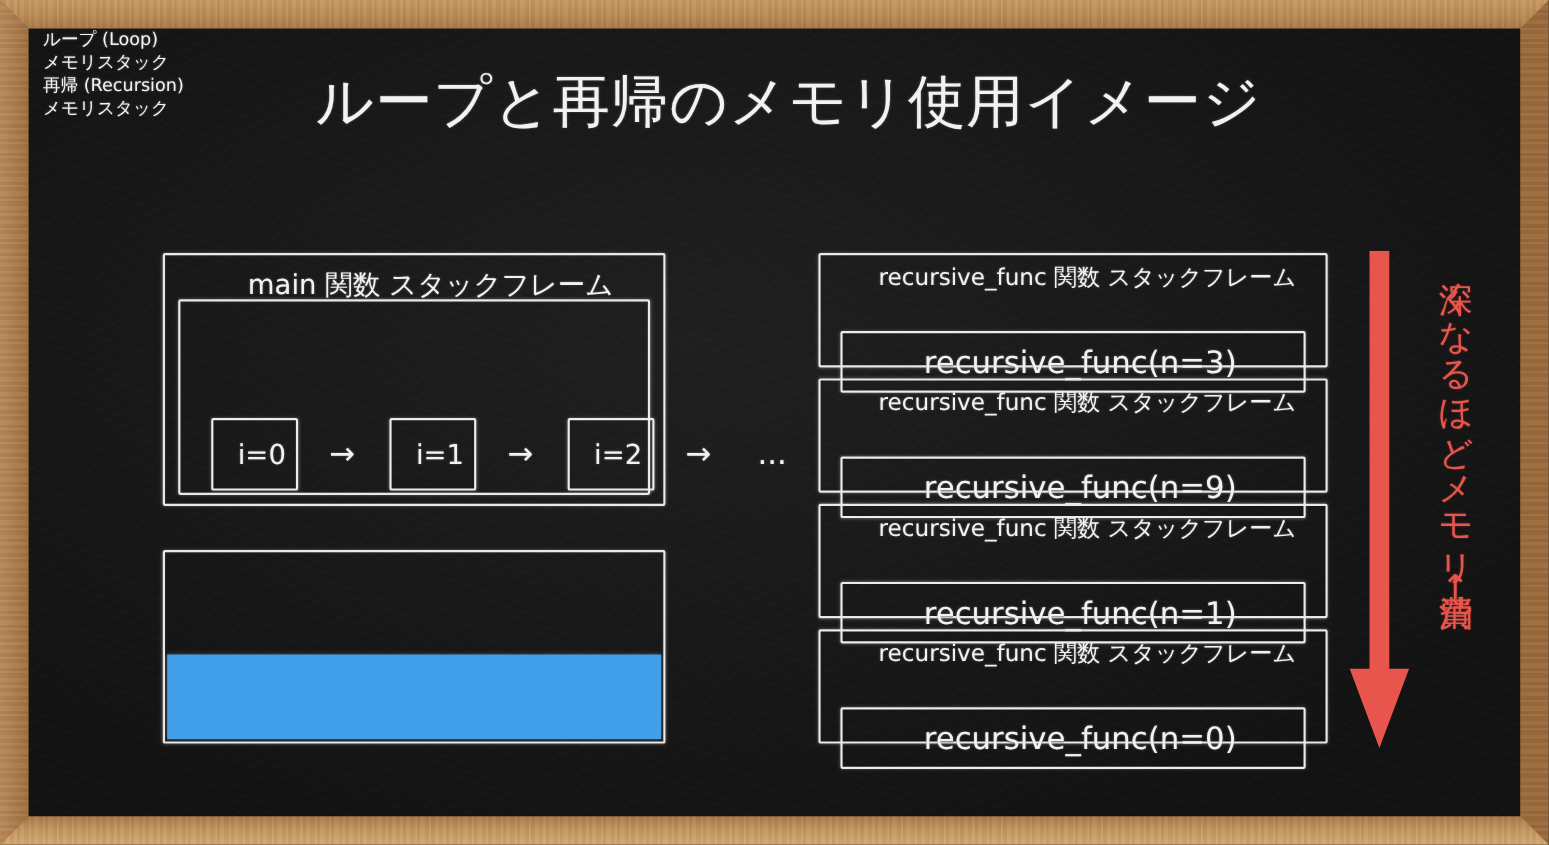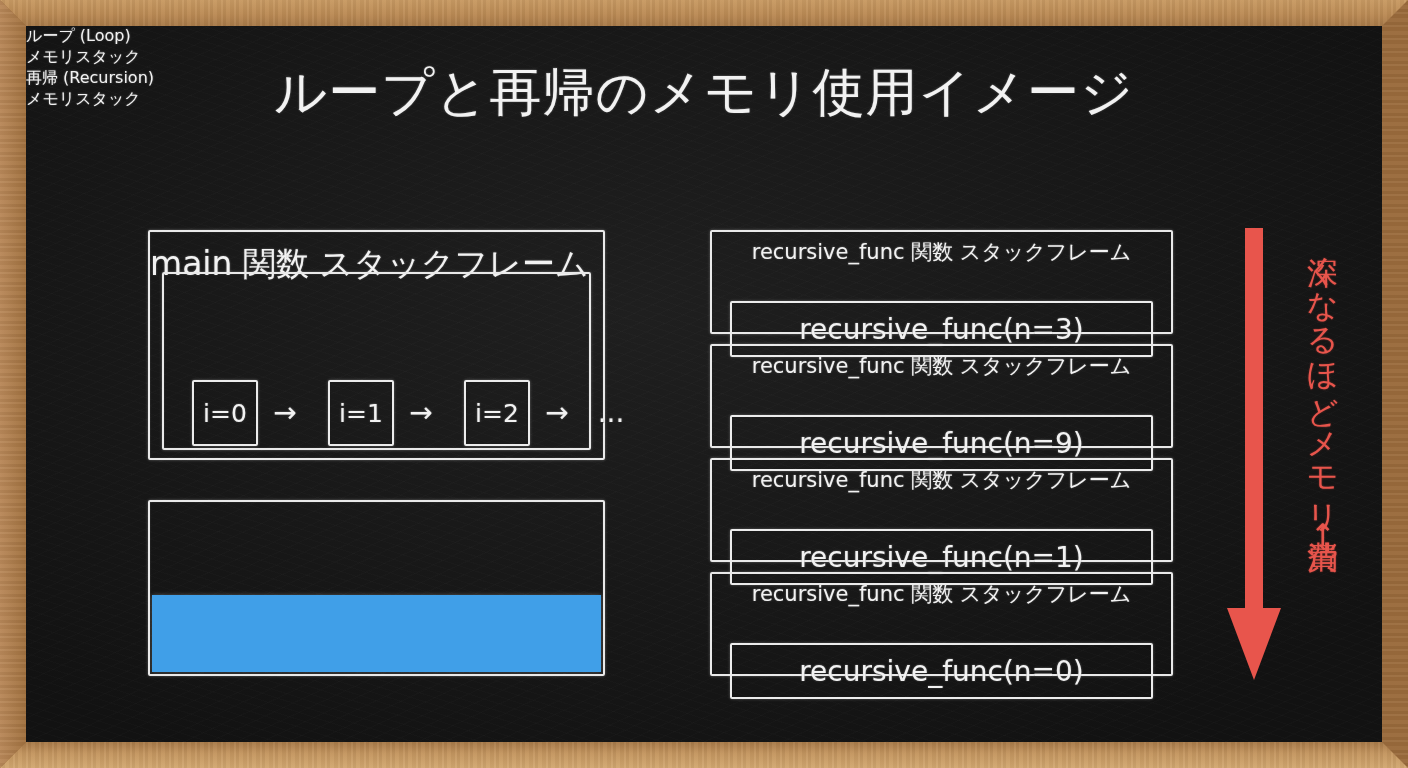--- a/index.html
+++ b/index.html
@@ -82,20 +82,21 @@
     left: 0; top: 0; right: 0; bottom: 0;
     background-image:
       repeating-linear-gradient(18deg, rgba(255,255,255,0.012) 0 1px, transparent 1px 7px),
       repeating-linear-gradient(-25deg, rgba(255,255,255,0.010) 0 1px, transparent 1px 11px);
     pointer-events: none;
   }
 
   .chalk {
     color: #f2f2f2;
     text-shadow: 0 0 2px rgba(255,255,255,0.45), 0 1px 1px rgba(0,0,0,0.6);
+    padding-left: 13px;
   }
 
   
   #title {
     position: absolute;
     left: 0; top: 32px;
     width: 1356px;
     text-align: center;
     font-size: 52px;
     letter-spacing: 1px;
@@ -118,21 +119,22 @@
 
   
   #loop-frame {
     left: 122px; top: 204px;
     width: 457px; height: 230px;
   }
   #loop-frame-label {
     position: absolute;
     left: 0; top: 10px;
     width: 457px;
-    font-size: 33px;
+    text-align: center;
+    font-size: 25px;
     white-space: nowrap;
   }
   #loop-inner {
     left: 136px; top: 246px;
     width: 429px; height: 178px;
   }
   #loop-steps {
     position: absolute;
     left: 150px; top: 355px;
     width: 420px;
@@ -177,21 +179,21 @@
     position: absolute;
     left: 2px; right: 2px; bottom: 2px;
     height: 78px;
     background: #409fe8;
     box-shadow: 0 0 4px rgba(255,255,255,0.28);
   }
 
   
   #rec-stack {
     position: absolute;
-    left: 684px; top: 204px;
+    left: 718px; top: 204px;
     width: 502px;
     height: 446px;
   }
   .rec-frame {
     position: absolute;
     left: 0;
     width: 463px;
     height: 104px;
     border: 2px solid #e9e9e9;
     border-radius: 2px;

